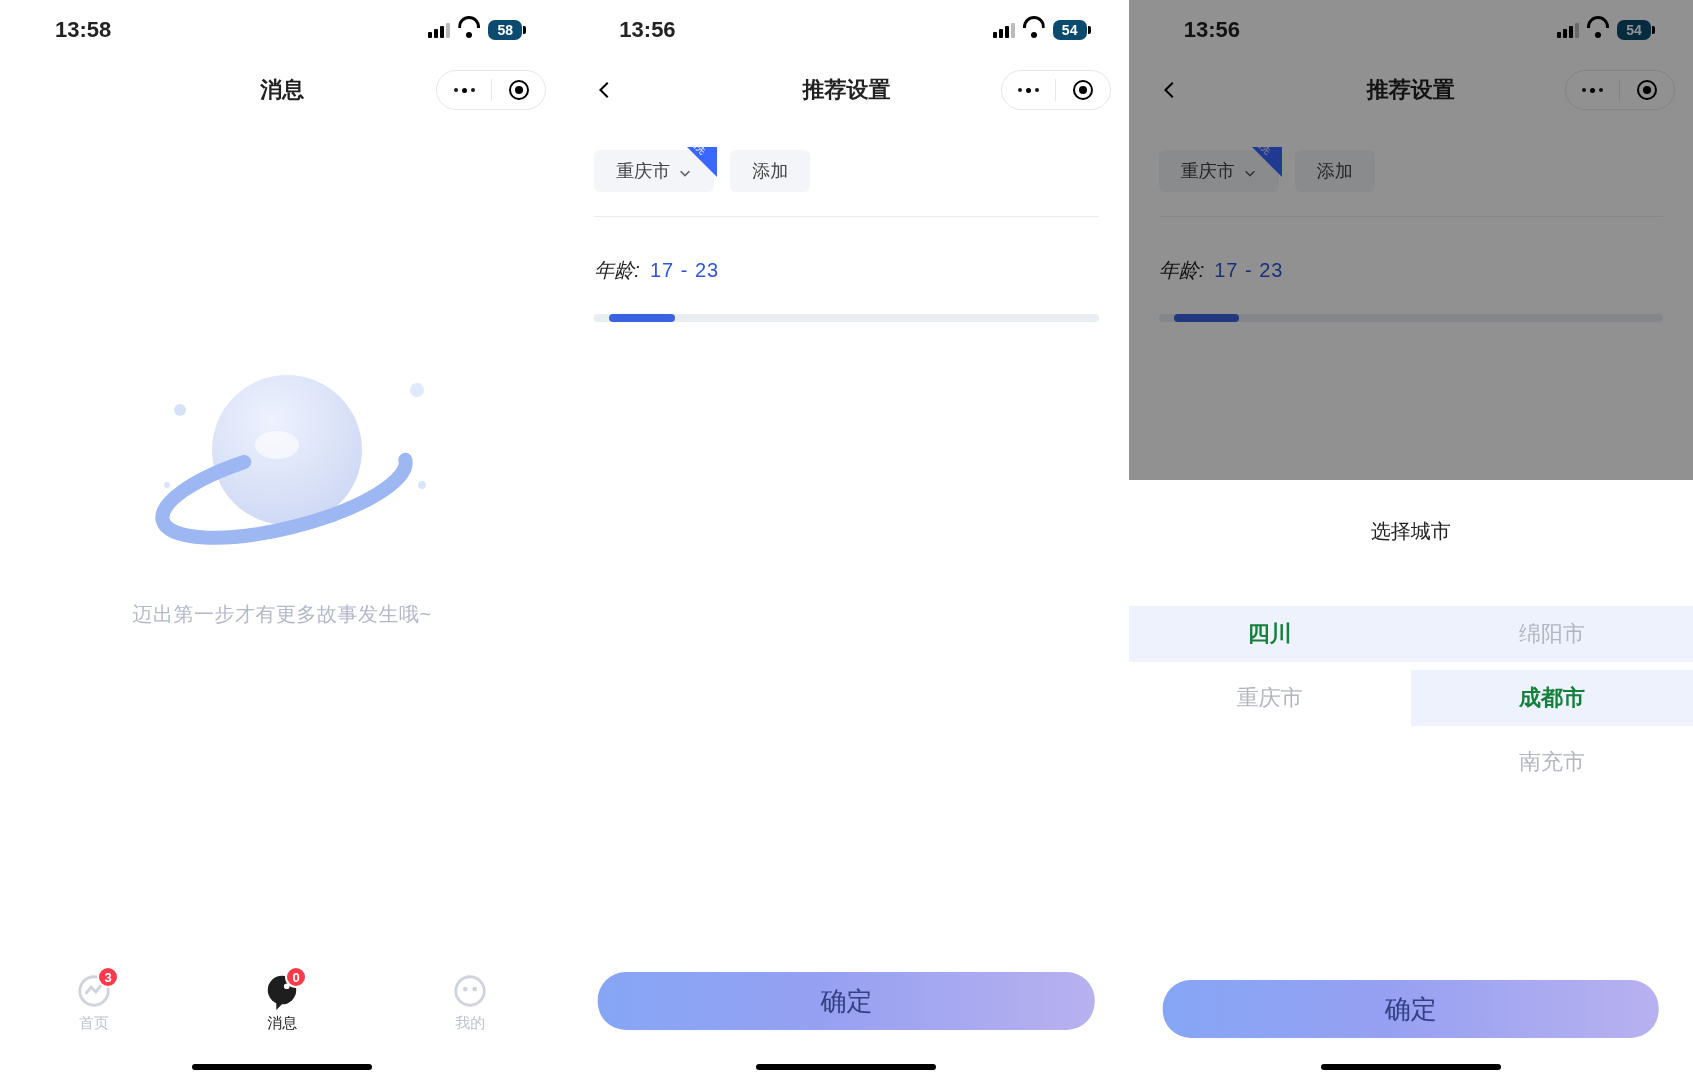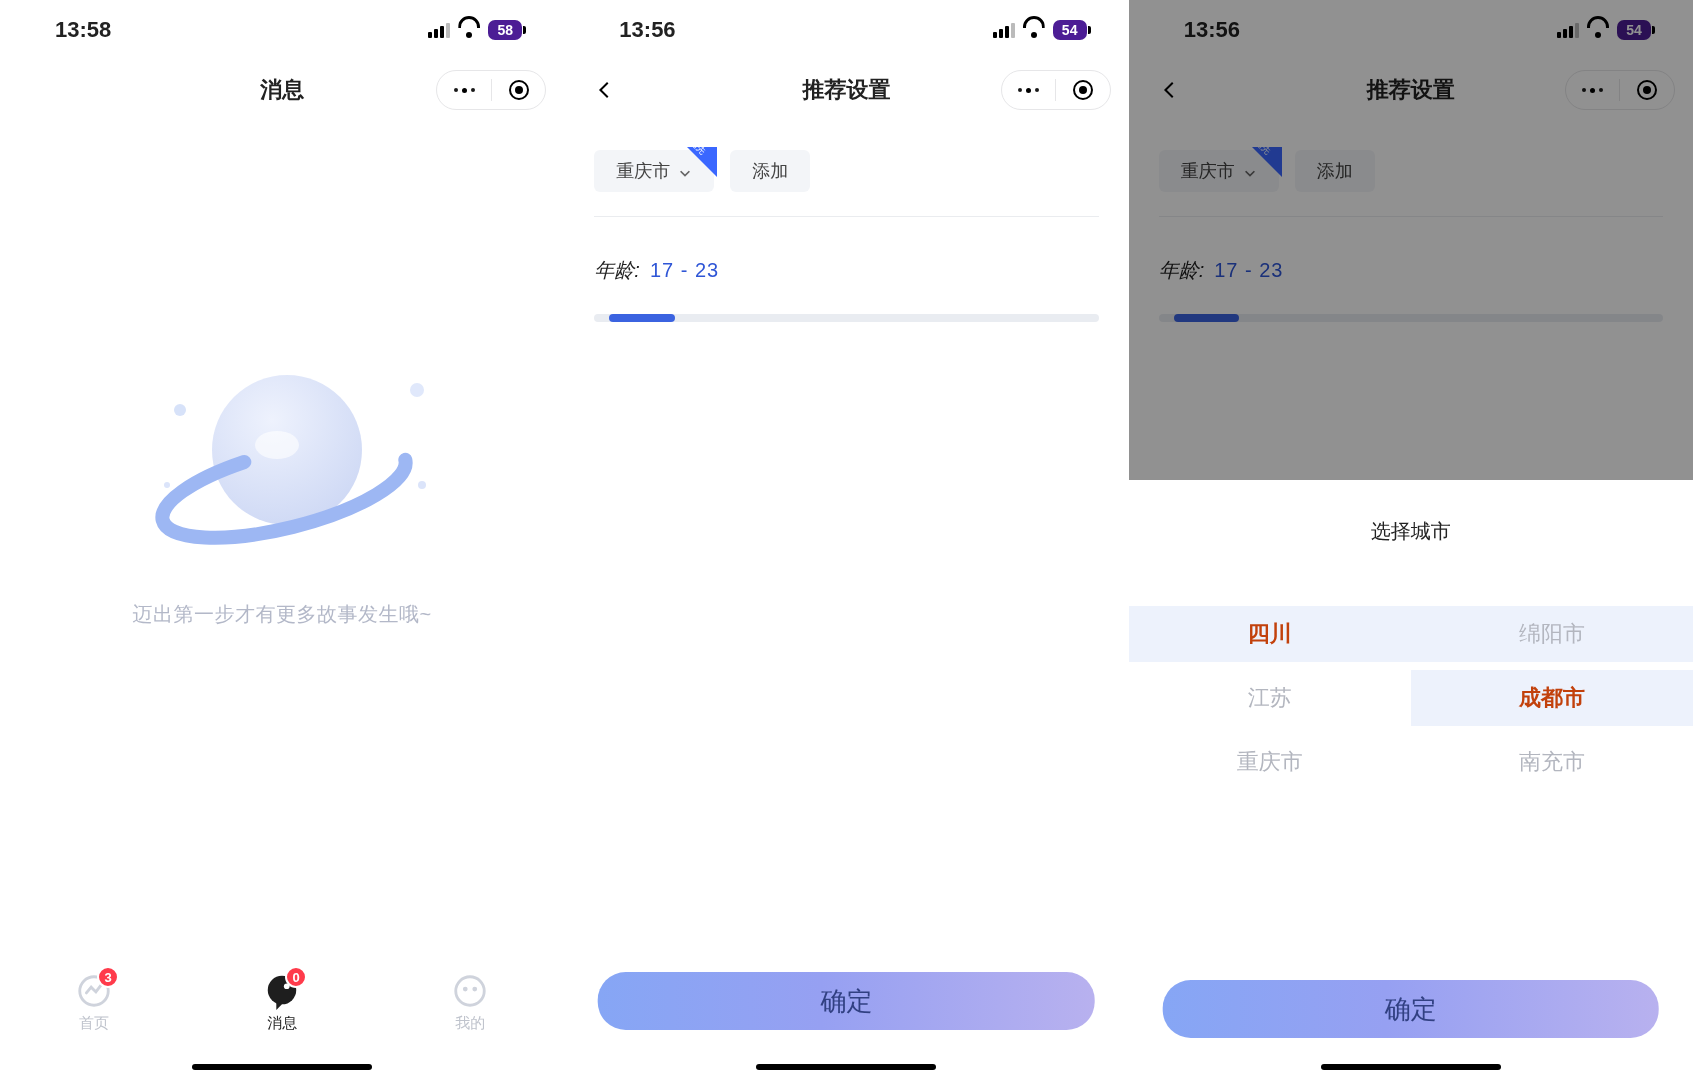--- a/index.html
+++ b/index.html
@@ -40,21 +40,21 @@
   .wifi-icon::before {
     content:""; position:absolute; width:22px; height:22px; border:3px solid #000; border-radius:50%;
     top:-6px; left:0; clip-path: polygon(0 55%, 100% 55%, 100% 0, 0 0);
     box-sizing: border-box;
   }
   .wifi-icon::after {
     content:""; position:absolute; width:6px; height:6px; background:#000; border-radius:50%;
     bottom:0; left:8px;
   }
   .battery-pill {
-    width: 34px; height: 20px; border-radius: 7px; background: #4c1d95; color:#fff;
+    width: 34px; height: 20px; border-radius: 7px; background: #0c4a6e; color:#fff;
     font-size: 14px; font-weight:700; display:flex; align-items:center; justify-content:center;
     position:relative;
   }
   .battery-pill::after {
     content:""; position:absolute; right:-4px; width:3px; height:8px; background:#000; border-radius:0 2px 2px 0;
   }
   
   .titlebar {
     position: relative;
     height: 60px;
@@ -162,21 +162,21 @@
     left:0; right:0;
     top: 126px; 
     height: 350px;
     display:flex;
   }
   .picker-col { flex:1; display:flex; flex-direction:column; align-items:center; justify-content:flex-start; gap:8px;}
   .picker-item {
     height:56px; display:flex; align-items:center; justify-content:center;
     font-size:22px; width:100%; color:#b3b6bf;
   }
-  .picker-item.selected { color:#c2410c; font-weight:600; background:#edf2fc; }
+  .picker-item.selected { color:#15803d; font-weight:600; background:#edf2fc; }
   
   .picker-band {
     position:absolute; left:0; right:0; top:126px; height:56px;
     background:#edf2fc;
   }
 </style>
 </head>
 <body>
 
 <div class="phone">
@@ -390,21 +390,20 @@
 
   <div class="dimmer" style="bottom:600px"></div>
 
   <div class="sheet">
     <div class="sheet-title">选择城市</div>
 
     <div class="picker-band"></div>
     <div class="picker-area">
       <div class="picker-col">
         <div class="picker-item selected">四川</div>
-        <div class="picker-item">江苏</div>
         <div class="picker-item">重庆市</div>
       </div>
       <div class="picker-col">
         <div class="picker-item">绵阳市</div>
         <div class="picker-item selected">成都市</div>
         <div class="picker-item">南充市</div>
       </div>
     </div>
 
     <button class="confirm-btn" style="bottom:42px">确定</button>

